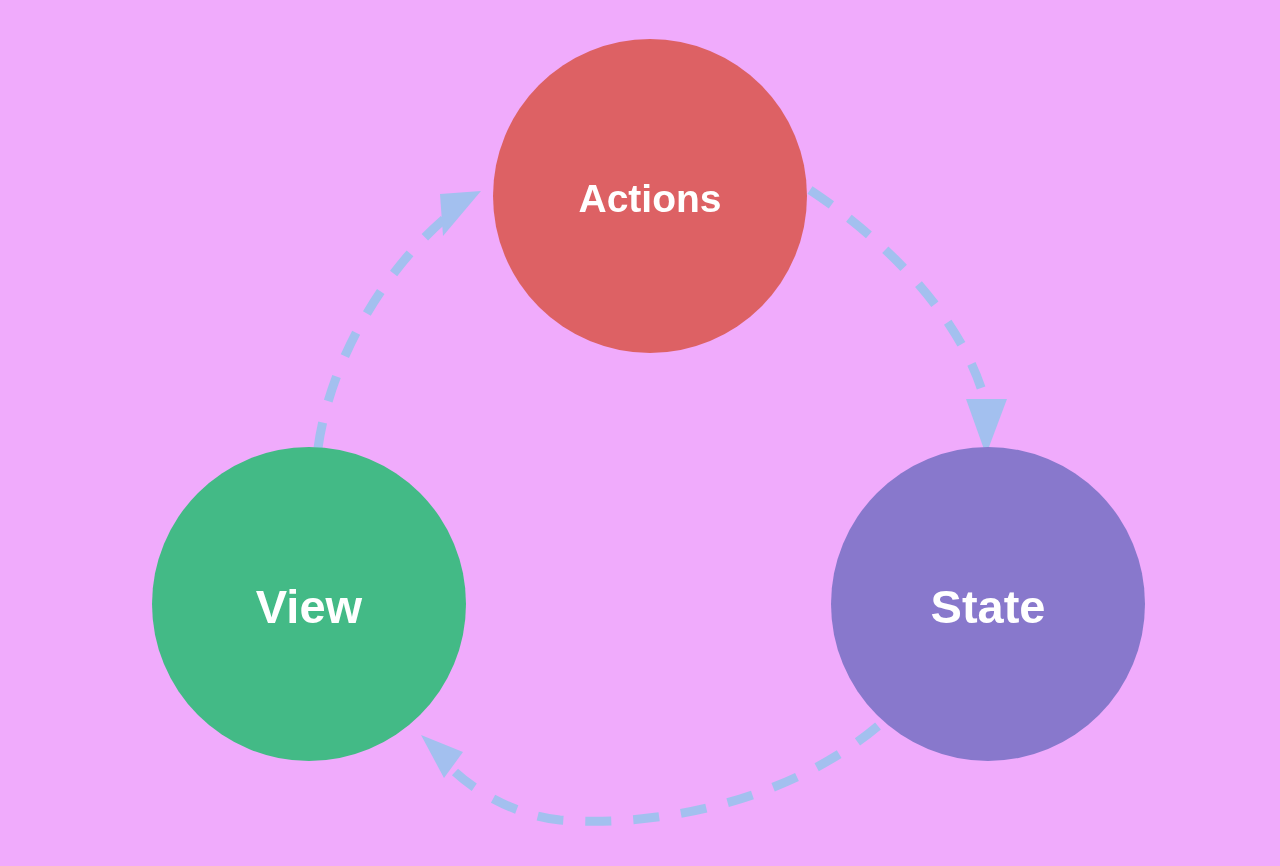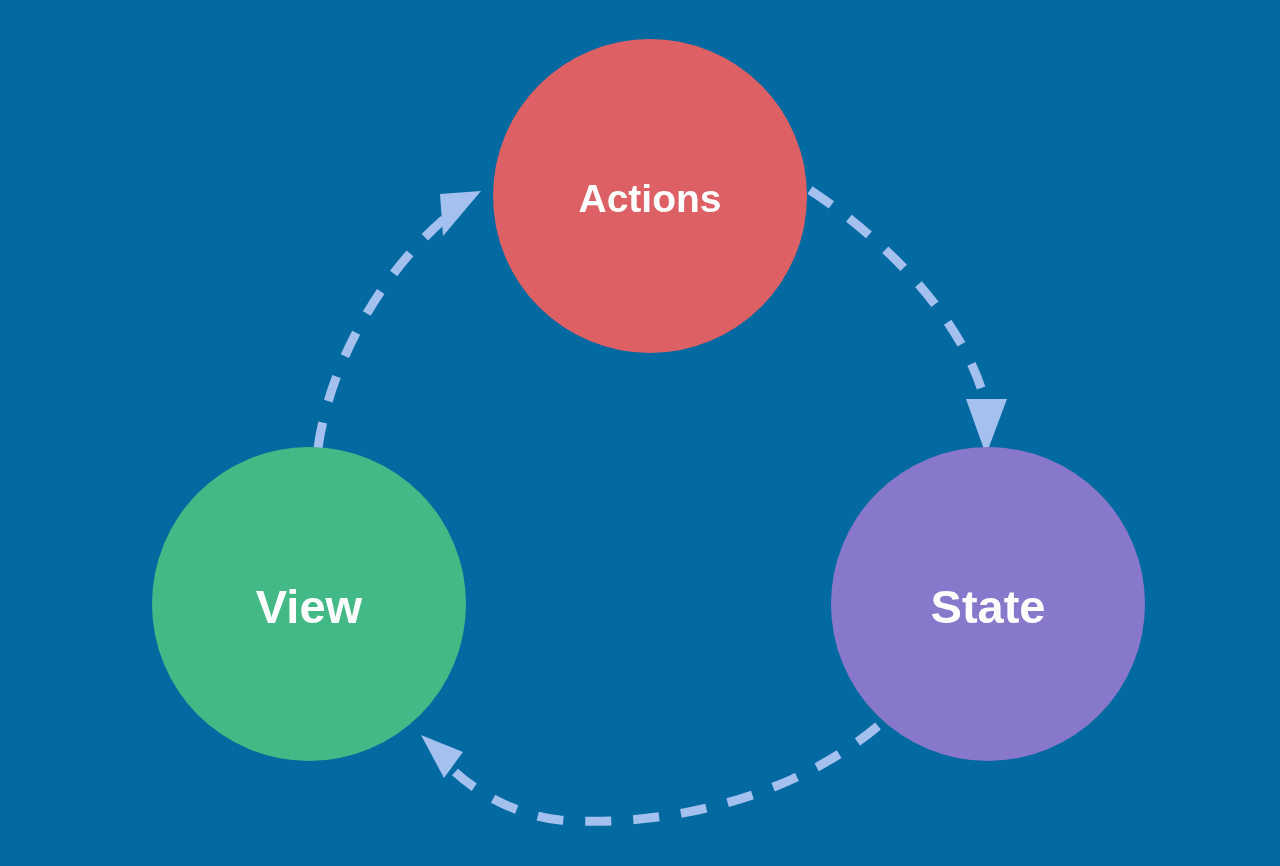--- a/index.html
+++ b/index.html
@@ -39,21 +39,21 @@
     fill: none;
     stroke-linecap: butt;
   }
   .arrow-head {
     stroke: none;
   }
 </style>
 </head>
 <body style="background: rgb(255, 255, 255);">
 
-<div id="canvas" style="background: #0369a1;">
+<div id="canvas" style="background: #f0abfc;">
   <svg id="flow-svg" viewBox="0 0 1280 866" xmlns="http://www.w3.org/2000/svg">
 
     <g>
       <path class="flow-arc" d="M 318 448 C 330 360 385 268 449 215" stroke="#A3C0EF" stroke-width="9" stroke-dasharray="26 22"></path>
       <polygon class="arrow-head" points="481,191 443,236 440,194" fill="#A3C0EF"></polygon>
 
       <path class="flow-arc" d="M 810 190 C 900 250 968 330 986 405" stroke="#A3C0EF" stroke-width="9" stroke-dasharray="26 22"></path>
       <polygon class="arrow-head" points="986,455 966,399 1007,399" fill="#A3C0EF"></polygon>
 
       <path class="flow-arc" d="M 878 726 C 790 800 660 828 560 820 C 520 816 480 795 455 772" stroke="#A3C0EF" stroke-width="9" stroke-dasharray="26 22"></path>

